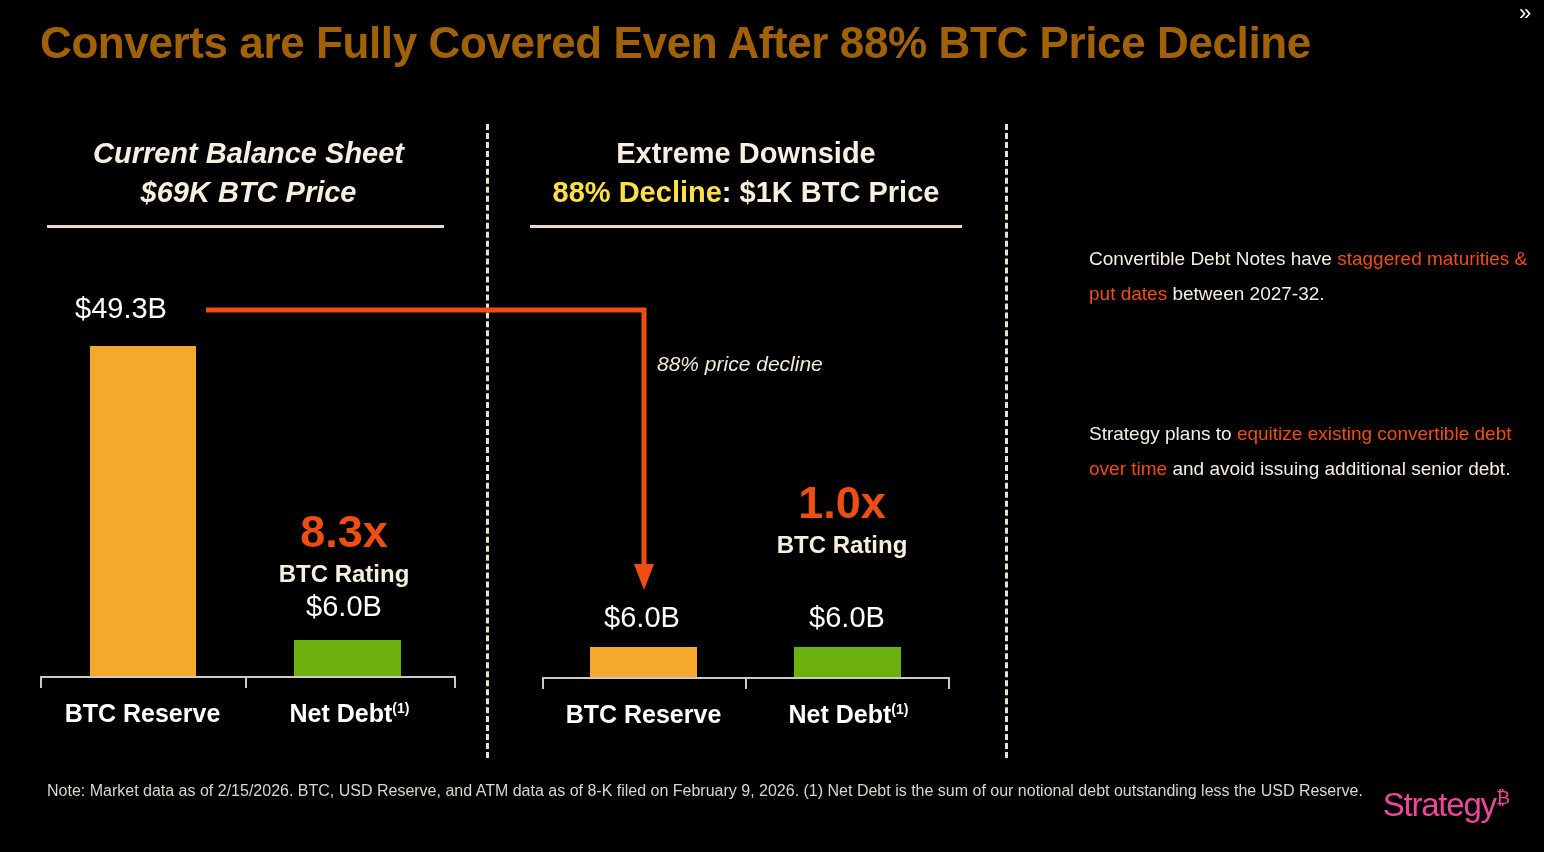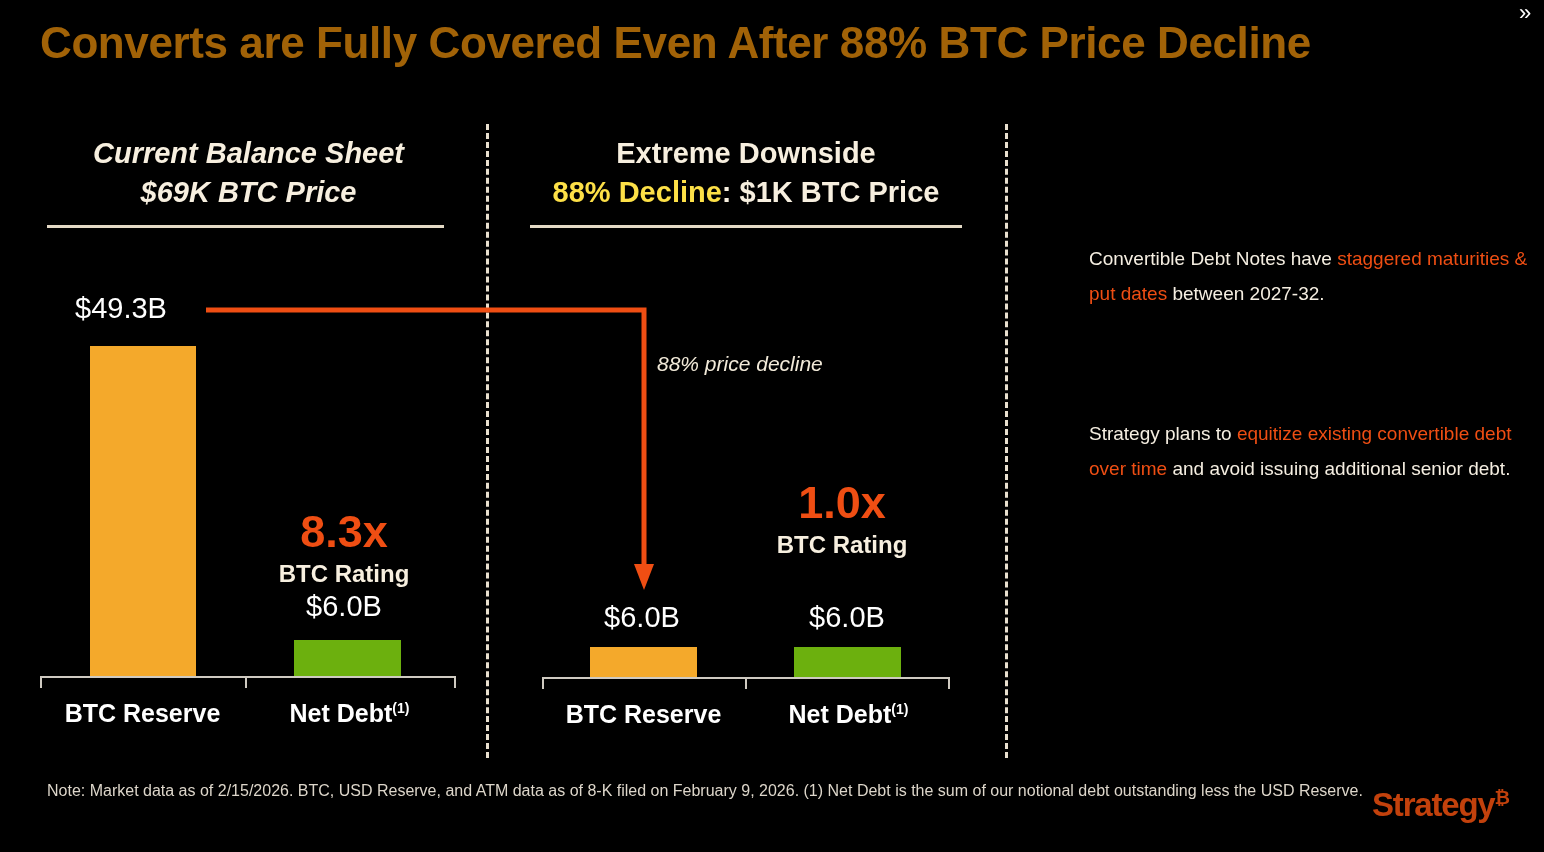--- a/index.html
+++ b/index.html
@@ -181,23 +181,23 @@
     color: #ddd6ca;
     font-size: 16px;
     white-space: nowrap;
   }
 
   
   #brand-logo {
     position: absolute;
     right: 34px;
     top: 786px;
-    color: #c2410c;
+    color: #ec4899;
     font-size: 33px;
-    font-weight: bold;
+    font-weight: normal;
     letter-spacing: -1.2px;
     white-space: nowrap;
   }
   #brand-logo .btc-mark {
     font-size: 19px;
     vertical-align: super;
     letter-spacing: 0;
   }
 </style>
 </head>

